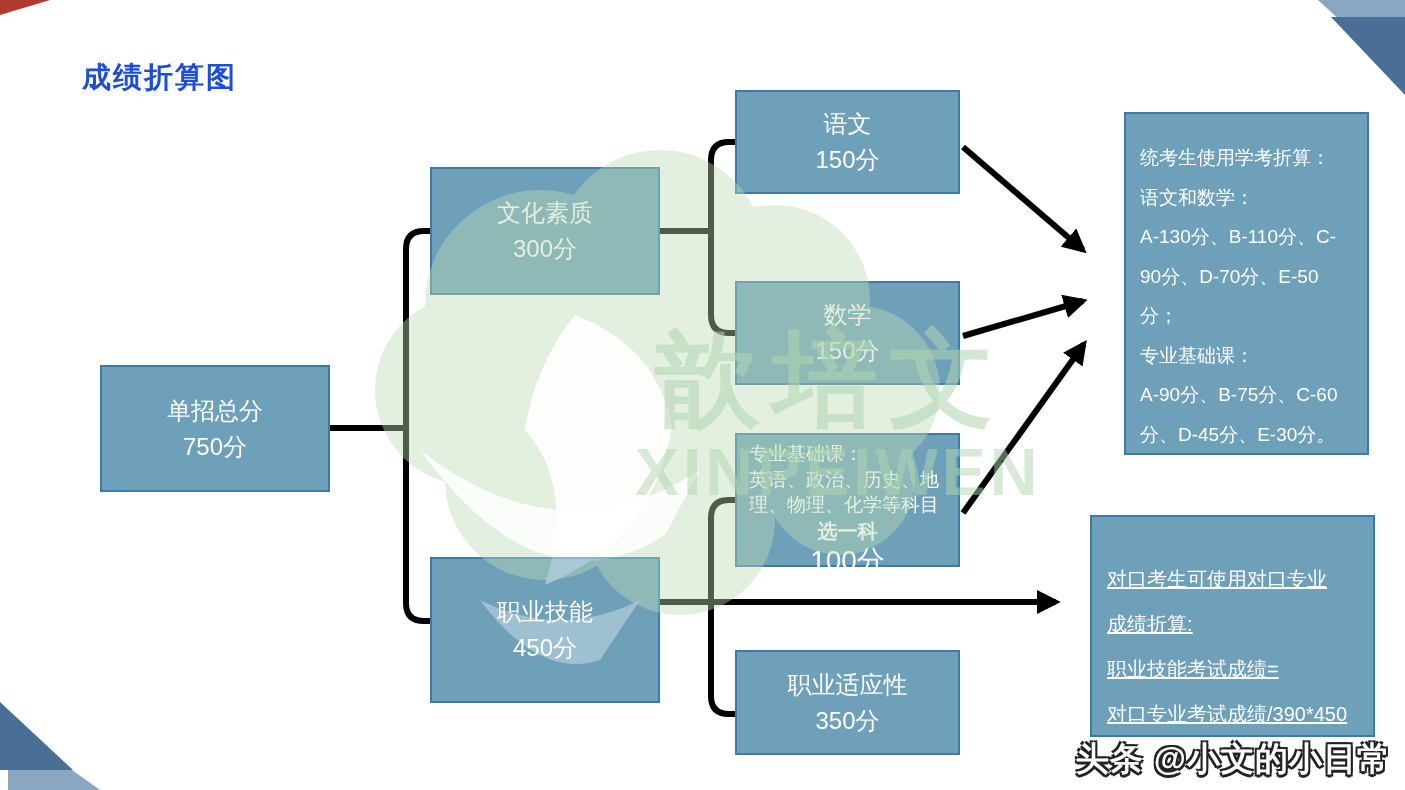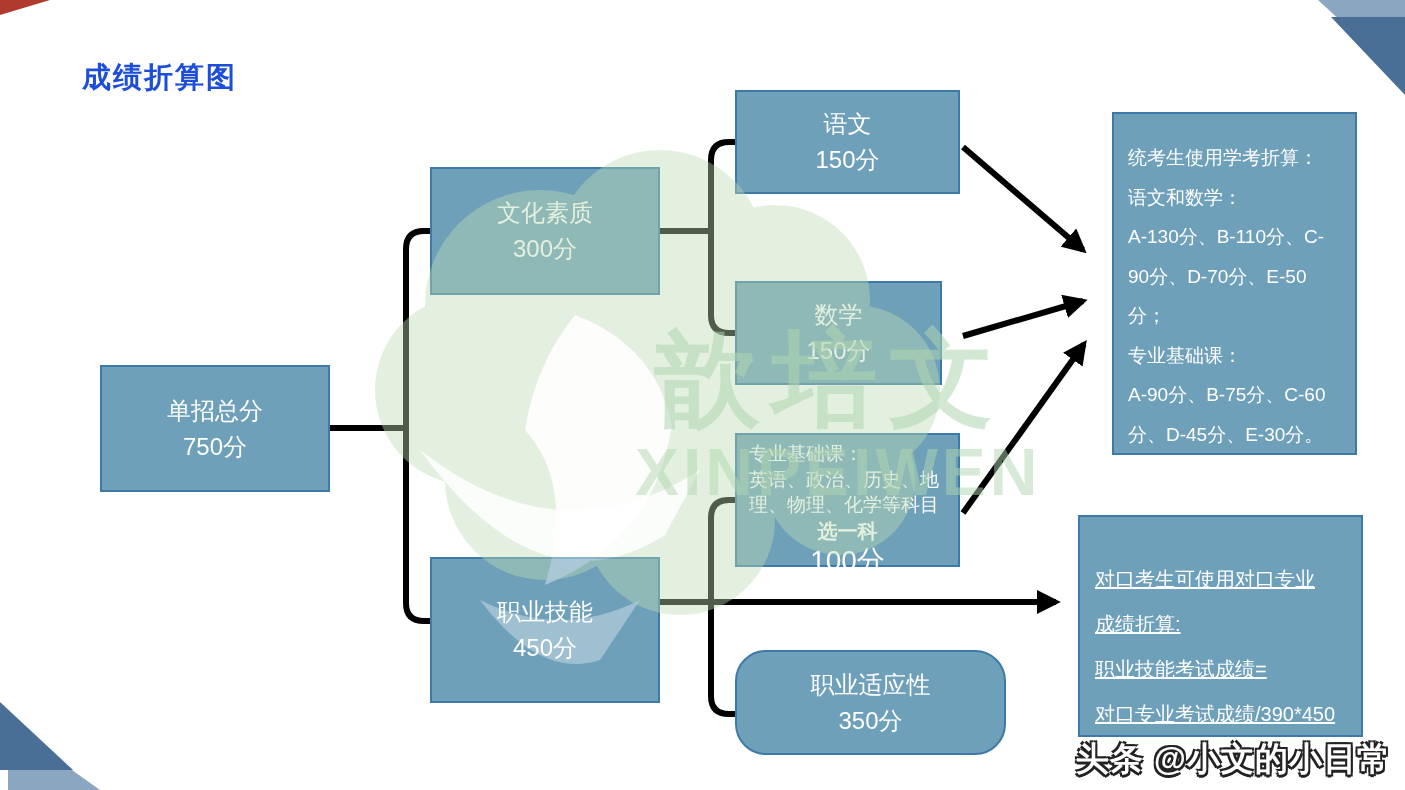--- a/index.html
+++ b/index.html
@@ -17,30 +17,30 @@
     position:absolute;z-index:3;box-sizing:border-box;
     background:var(--box_fill);border:2px solid var(--box_border);
     color:#fff;display:flex;flex-direction:column;justify-content:center;align-items:center;
     text-align:left;font-size:24px;line-height:1.5;
   }
   .node .lbl,.node .scr{display:block;}
   #node-total   {left:100px;top:365px;width:230px;height:127px;}
   #node-culture {left:430px;top:167px;width:230px;height:128px;}
   #node-skill   {left:430px;top:557px;width:230px;height:146px;}
   #node-chinese {left:735px;top:90px; width:225px;height:104px;}
-  #node-math    {left:735px;top:281px;width:207px;height:104px;}
+  #node-math    {left:735px;top:281px;width:225px;height:104px;}
   #node-prof    {left:735px;top:433px;width:225px;height:134px;display:block;
                  padding:6px 12px;text-align:left;font-size:19px;line-height:1.35;}
   #node-prof .choose{text-align:center;font-size:20px;line-height:1.2;margin-top:1px;font-weight:bold;}
   #node-prof .big{text-align:center;font-size:28px;line-height:1.25;}
-  #node-aptitude{left:735px;top:650px;width:271px;height:105px;border-radius:31px;}
+  #node-aptitude{left:735px;top:650px;width:225px;height:105px;}
   .note{
     position:absolute;z-index:3;box-sizing:border-box;
     background:var(--box_fill);border:2px solid var(--box_border);
-    color:#fff;white-space:pre-line;text-align:left;
+    color:#fff;white-space:pre-line;text-align:left;margin-left:12px;
   }
   #note-unified{left:1112px;top:112px;width:245px;height:343px;
     padding:24px 14px;font-size:19px;line-height:2.08;}
   #note-counterpart{left:1078px;top:515px;width:285px;height:222px;
     padding:40px 15px;font-size:20px;line-height:2.25;text-decoration:underline;}
   #credit{
     position:absolute;right:14px;bottom:8px;z-index:6;
     font-size:33px;font-weight:700;color:#fff;letter-spacing:1px;
     text-shadow:-2px -2px 0 #222,2px -2px 0 #222,-2px 2px 0 #222,2px 2px 0 #222,0 3px 0 #222;
   }

